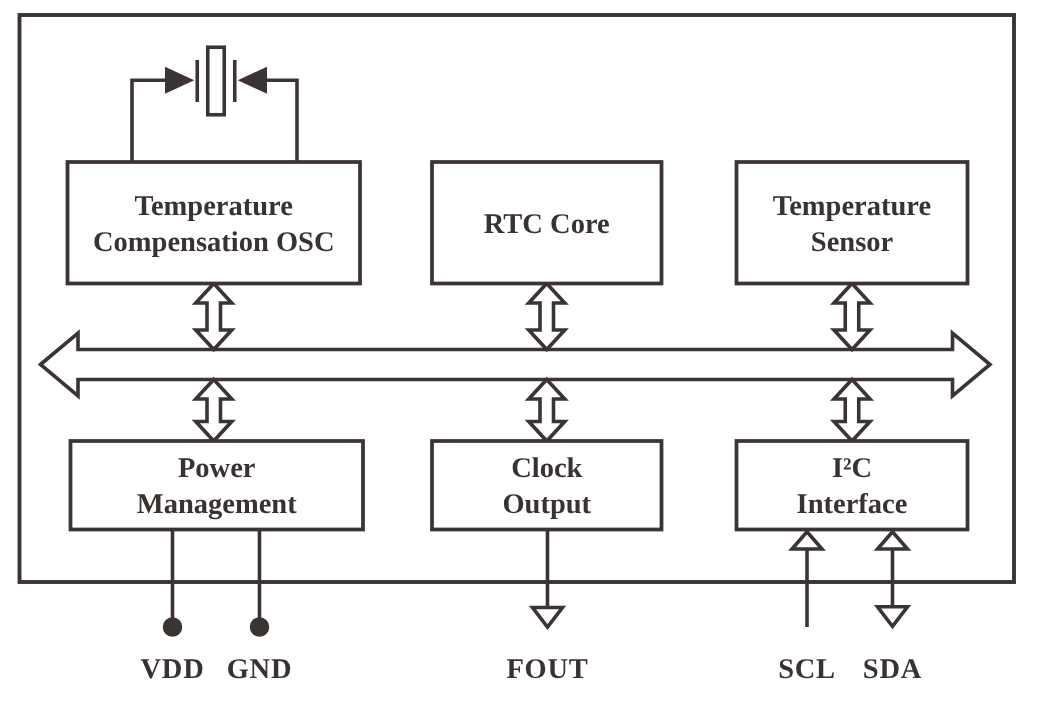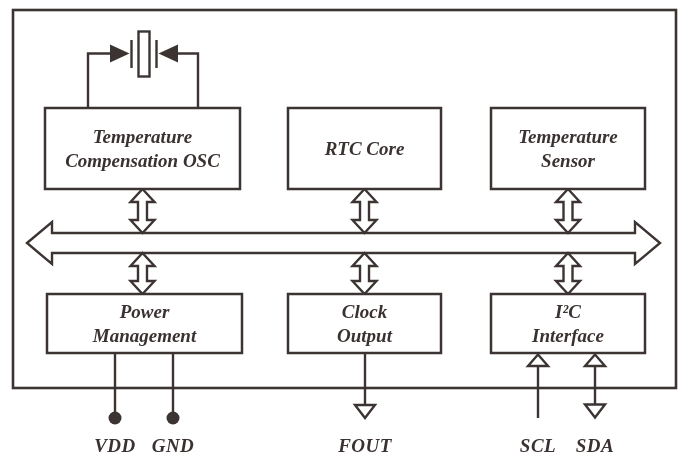--- a/index.html
+++ b/index.html
@@ -1,16 +1,16 @@
 <!DOCTYPE html>
 <html><head>
 <meta charset="utf-8">
 <style>
   html,body{margin:0;padding:0;background:#ffffff;}
-  .stage{position:relative;width:693px;height:467px;background:#ffffff;overflow:hidden;font-style:italic;}
+  .stage{position:relative;width:693px;height:467px;background:#ffffff;overflow:hidden;}
   svg{display:block;}
   .wire{stroke:#3c3432;stroke-width:2.4;fill:none;}
   .boundary{stroke:#3c3432;stroke-width:2.6;fill:none;}
   .block{stroke:#3c3432;stroke-width:2.5;fill:#ffffff;}
   .hollow{stroke:#3c3432;stroke-width:2.4;fill:#ffffff;}
   .solid{fill:#3c3432;stroke:none;}
   text{font-family:"Liberation Serif","DejaVu Serif",serif;font-weight:700;fill:#3a3230;}
   .block-label{font-size:19px;}
   .pin-label{font-size:19px;letter-spacing:0.5px;}
 </style>

